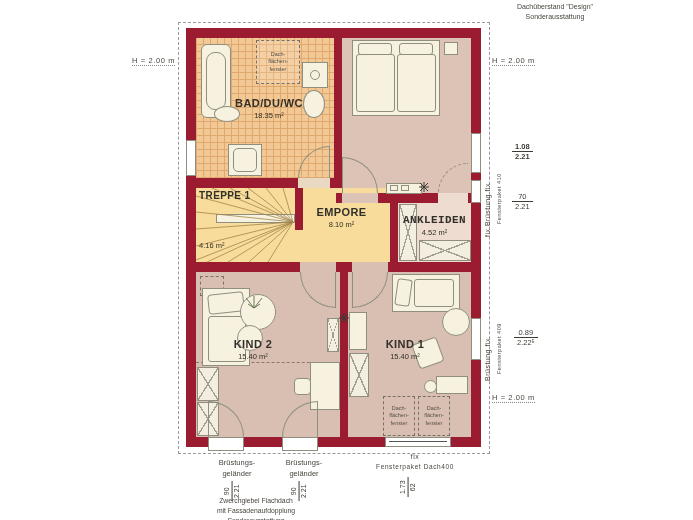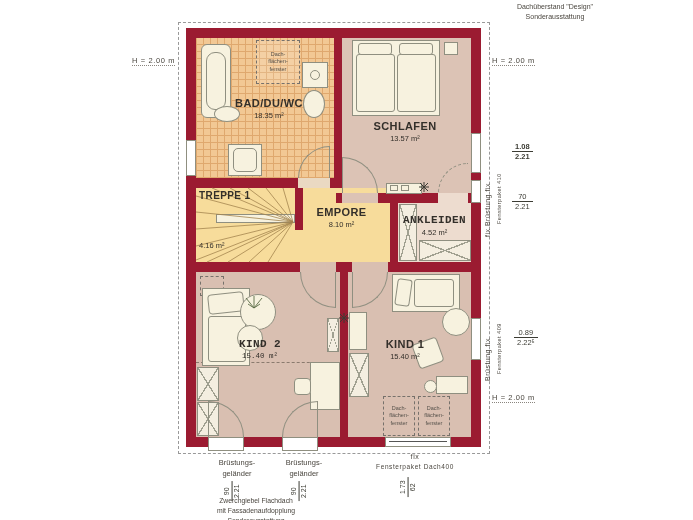--- a/index.html
+++ b/index.html
@@ -189,37 +189,33 @@
   <div class="arc" style="left:208px;top:401px;width:36px;height:36px;border-top-right-radius:100%;border-top-width:1px;border-right-width:1px;"></div>
   <div class="leaf" style="left:208px;top:401px;width:1px;height:36px;"></div>
 
   <div class="arc" style="left:282px;top:401px;width:36px;height:36px;border-top-left-radius:100%;border-top-width:1px;border-left-width:1px;"></div>
   <div class="leaf" style="left:317px;top:401px;width:1px;height:36px;"></div>
 
   <div class="rlabel" style="left:210px;top:97px;width:118px;">
     <b>BAD/DU/WC</b>
     <small>18.35 m²</small>
   </div>
-  <div class="rlabel" style="left:345px;top:120px;width:120px;">
-    <b>SCHLAFEN</b>
-    <small>13.57 m²</small>
-  </div>
   <div class="rlabel" style="left:199px;top:190px;width:92px;text-align:left;">
     <b style="font-size:10px;">TREPPE 1</b>
     <small style="text-align:left;margin-top:40px;">4.16 m²</small>
   </div>
   <div class="rlabel" style="left:303px;top:206px;width:77px;">
     <b>EMPORE</b>
     <small>8.10 m²</small>
   </div>
   <div class="rlabel" style="left:396px;top:214px;width:77px;">
     <b style="font-size:11px;font-family:Liberation Mono, monospace;">ANKLEIDEN</b>
     <small>4.52 m²</small>
   </div>
-  <div class="rlabel" style="left:215px;top:338px;width:90px;font-family:Liberation Mono, monospace;">
+  <div class="rlabel" style="left:208px;top:338px;width:90px;">
     <b>KIND 2</b>
     <small>15.40 m²</small>
   </div>
   <div class="rlabel" style="left:360px;top:338px;width:90px;">
     <b>KIND 1</b>
     <small>15.40 m²</small>
   </div>
 
   <div class="note" style="left:455px;top:2px;width:200px;">
     <span>Dachüberstand "Design"</span><br>

